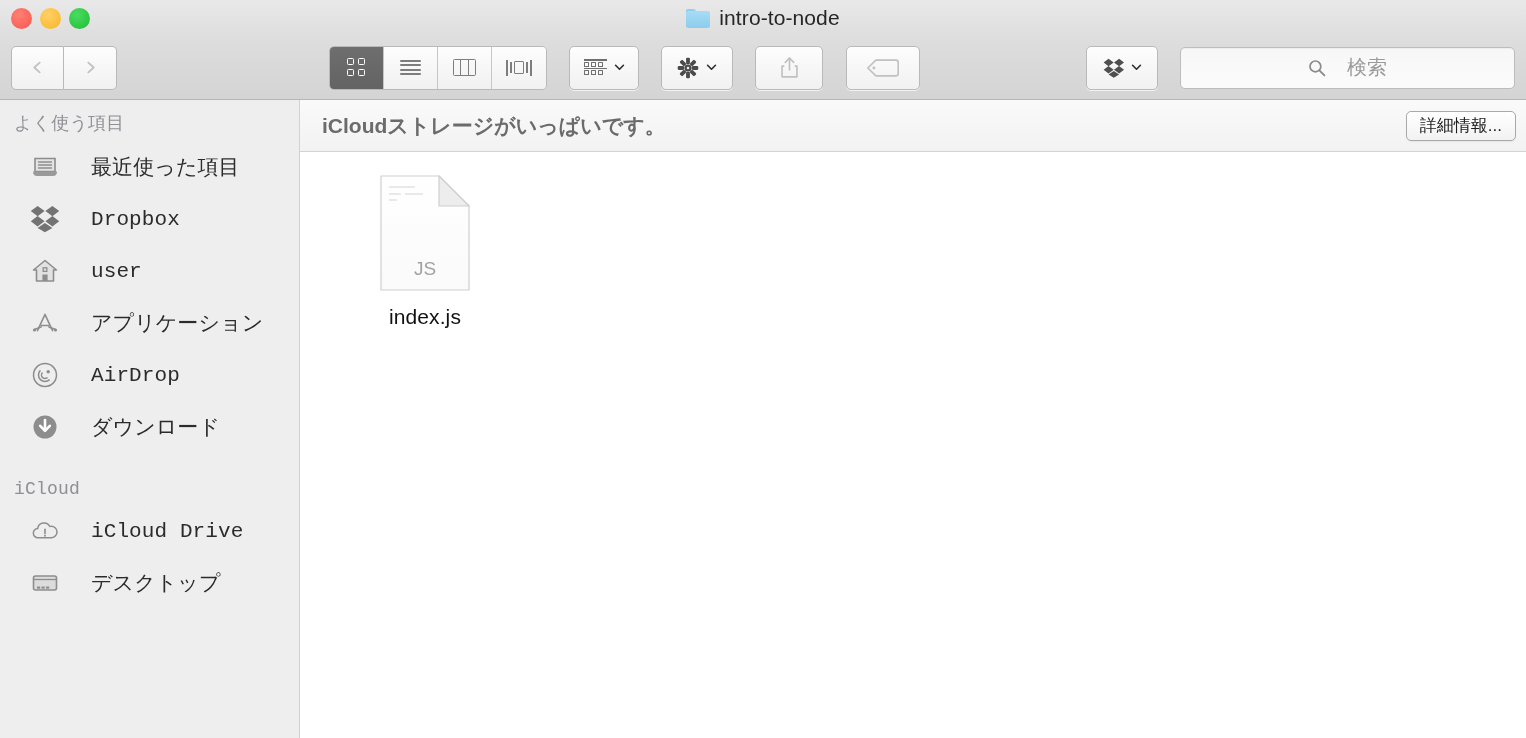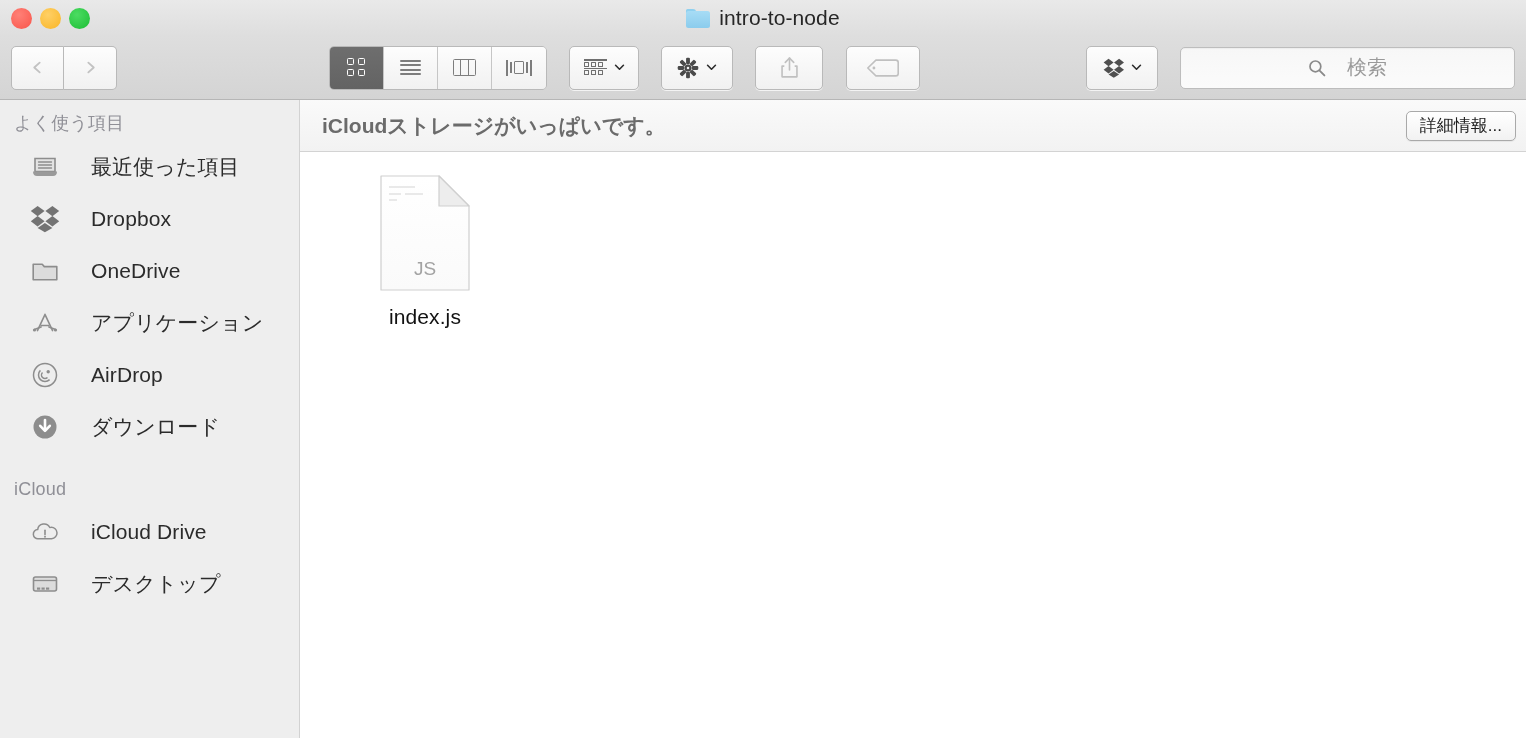--- a/index.html
+++ b/index.html
@@ -218,20 +218,21 @@
   .body-row { flex: 1; display: flex; min-height: 0; }
 
   
   .sidebar {
     width: 300px;
     flex: 0 0 300px;
     background: #eeeeee;
     border-right: 1px solid #d2d2d2;
     padding-top: 11px;
     overflow: hidden;
+    font-family: Liberation Mono, monospace;
   }
   .sb-header {
     font-size: 18px;
     color: #8f8f96;
     font-weight: 400;
     padding: 0 0 6px 14px;
     letter-spacing: 0.2px;
   }
   .sb-header.spaced { padding-top: 26px; }
   .sb-item {
@@ -484,27 +485,29 @@
             <polygon points="7.6,1 0.8,6.1 7.6,11.2 14.6,6.1"></polygon>
             <polygon points="22.4,1 15.4,6.1 22.4,11.2 29.2,6.1"></polygon>
             <polygon points="0.8,16.3 7.6,11.1 14.6,16.3 7.6,21.4"></polygon>
             <polygon points="15.4,16.3 22.4,11.1 29.2,16.3 22.4,21.4"></polygon>
             <polygon points="7.6,22.9 14.9,18 22.4,22.9 14.9,27.2"></polygon>
           </g>
         </svg>
         <span class="sb-label">Dropbox</span>
       </div>
 
-
-      <div class="sb-item">
-        <svg class="sb-icon" viewBox="0 0 30 30">
-          <path d="M3.2 8.2h9l2.1 2.4h12.5v13.2H3.2z" fill="#dcdcdc" stroke="#8d8d8d" stroke-width="1.6" stroke-linejoin="round"></path>
-        </svg>
-        <span class="sb-label">OneDrive</span>
-      </div>
+      <div class="sb-item">
+        <svg class="sb-icon" viewBox="0 0 30 30">
+          <path d="M15 4.5L3.5 14h3v11h17V14h3z" fill="#e2e2e2" stroke="#8d8d8d" stroke-width="1.6" stroke-linejoin="round"></path>
+          <rect x="12.4" y="18.5" width="5.2" height="6.5" fill="#8d8d8d"></rect>
+          <rect x="13.2" y="11.8" width="3.6" height="3.6" fill="none" stroke="#8d8d8d" stroke-width="1.3"></rect>
+        </svg>
+        <span class="sb-label">user</span>
+      </div>
+
 
       <div class="sb-item">
         <svg class="sb-icon" viewBox="0 0 30 30">
           <path d="M15 6.5L7.5 22.5M15 6.5l7.5 16" stroke="#8d8d8d" stroke-width="1.7" fill="none" stroke-linecap="round"></path>
           <path d="M10.6 17.5h8.8" stroke="#8d8d8d" stroke-width="1.5"></path>
           <path d="M4.5 21.5l6.5-2.5M25.5 21.5L19 19" stroke="#8d8d8d" stroke-width="1.7" stroke-linecap="round"></path>
           <circle cx="4.5" cy="22" r="1.6" fill="#8d8d8d"></circle>
           <circle cx="25.5" cy="22" r="1.6" fill="#8d8d8d"></circle>
         </svg>
         <span class="sb-label">アプリケーション</span>

